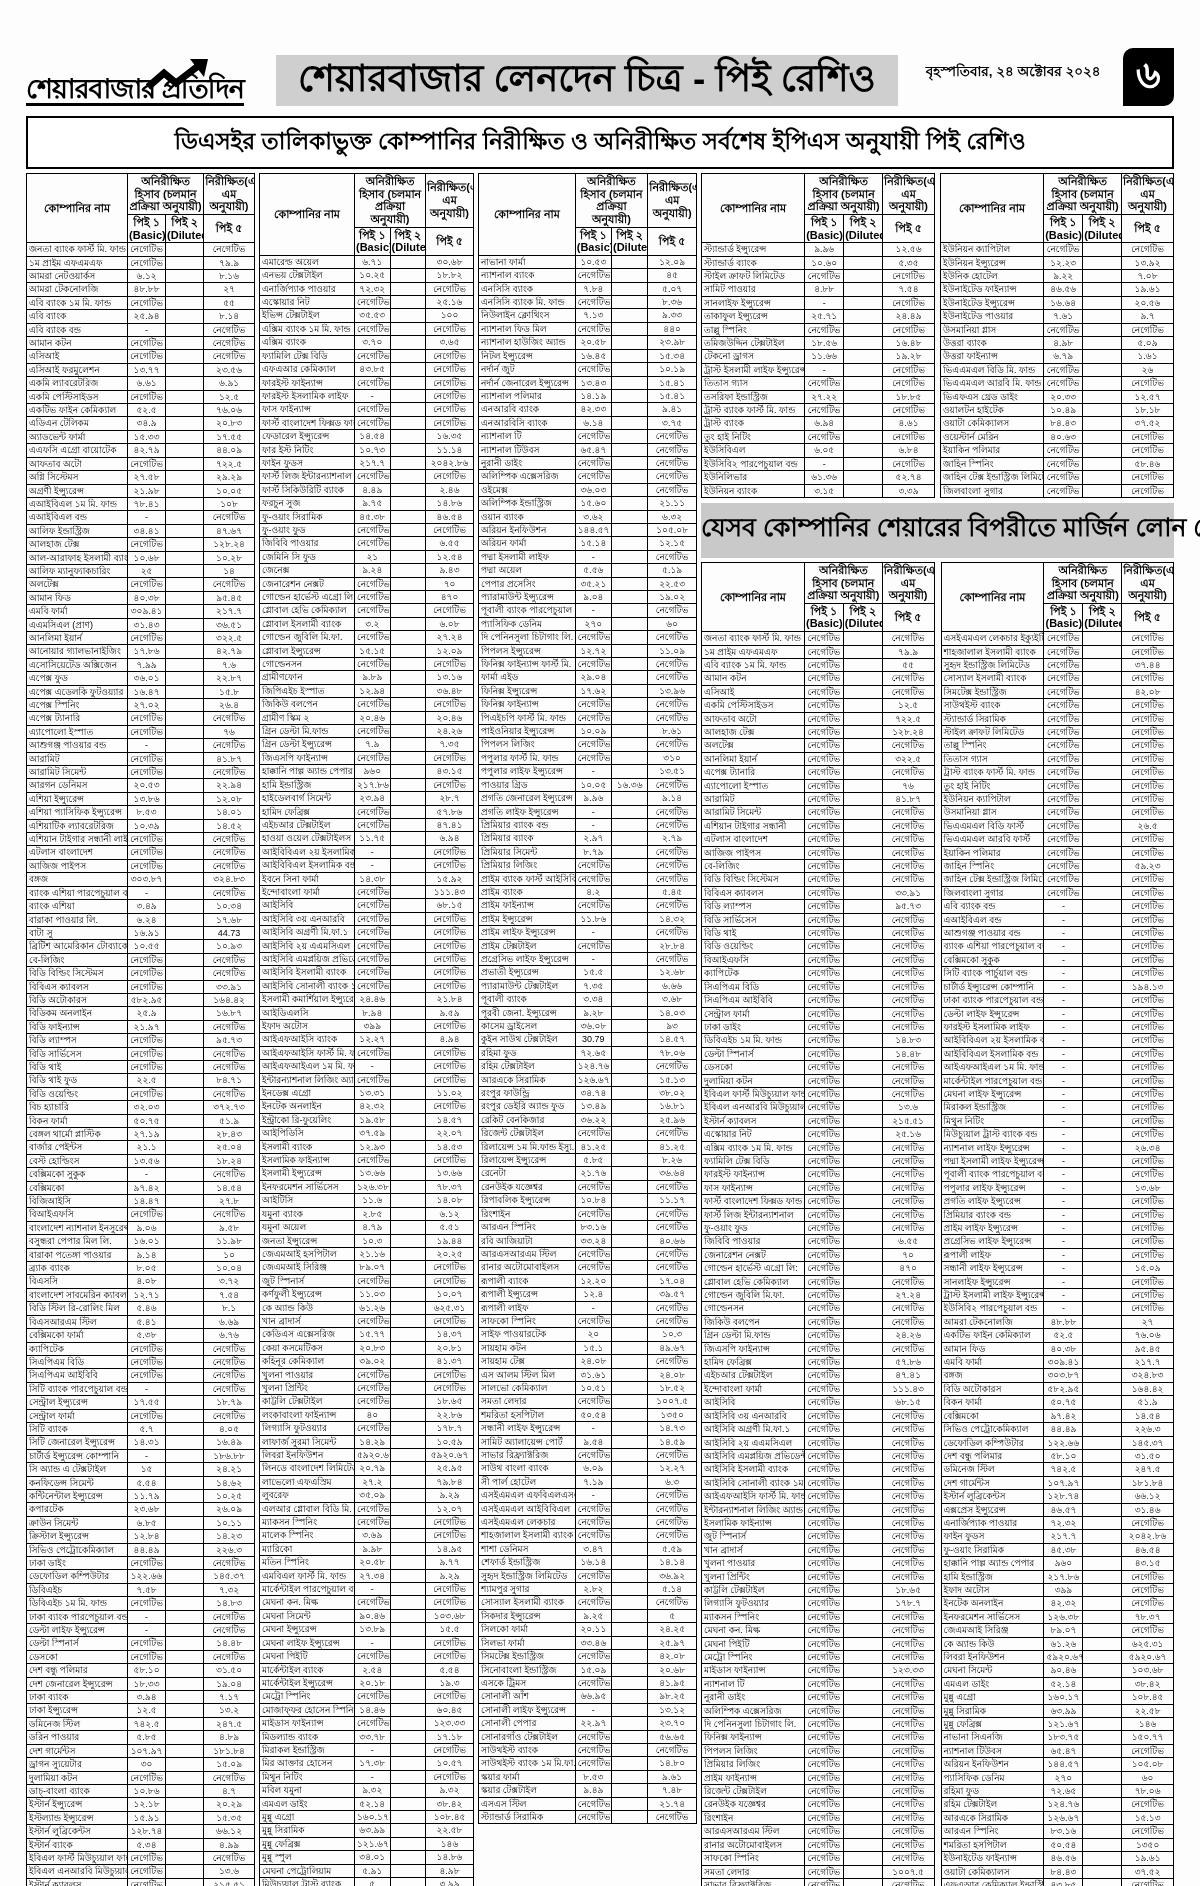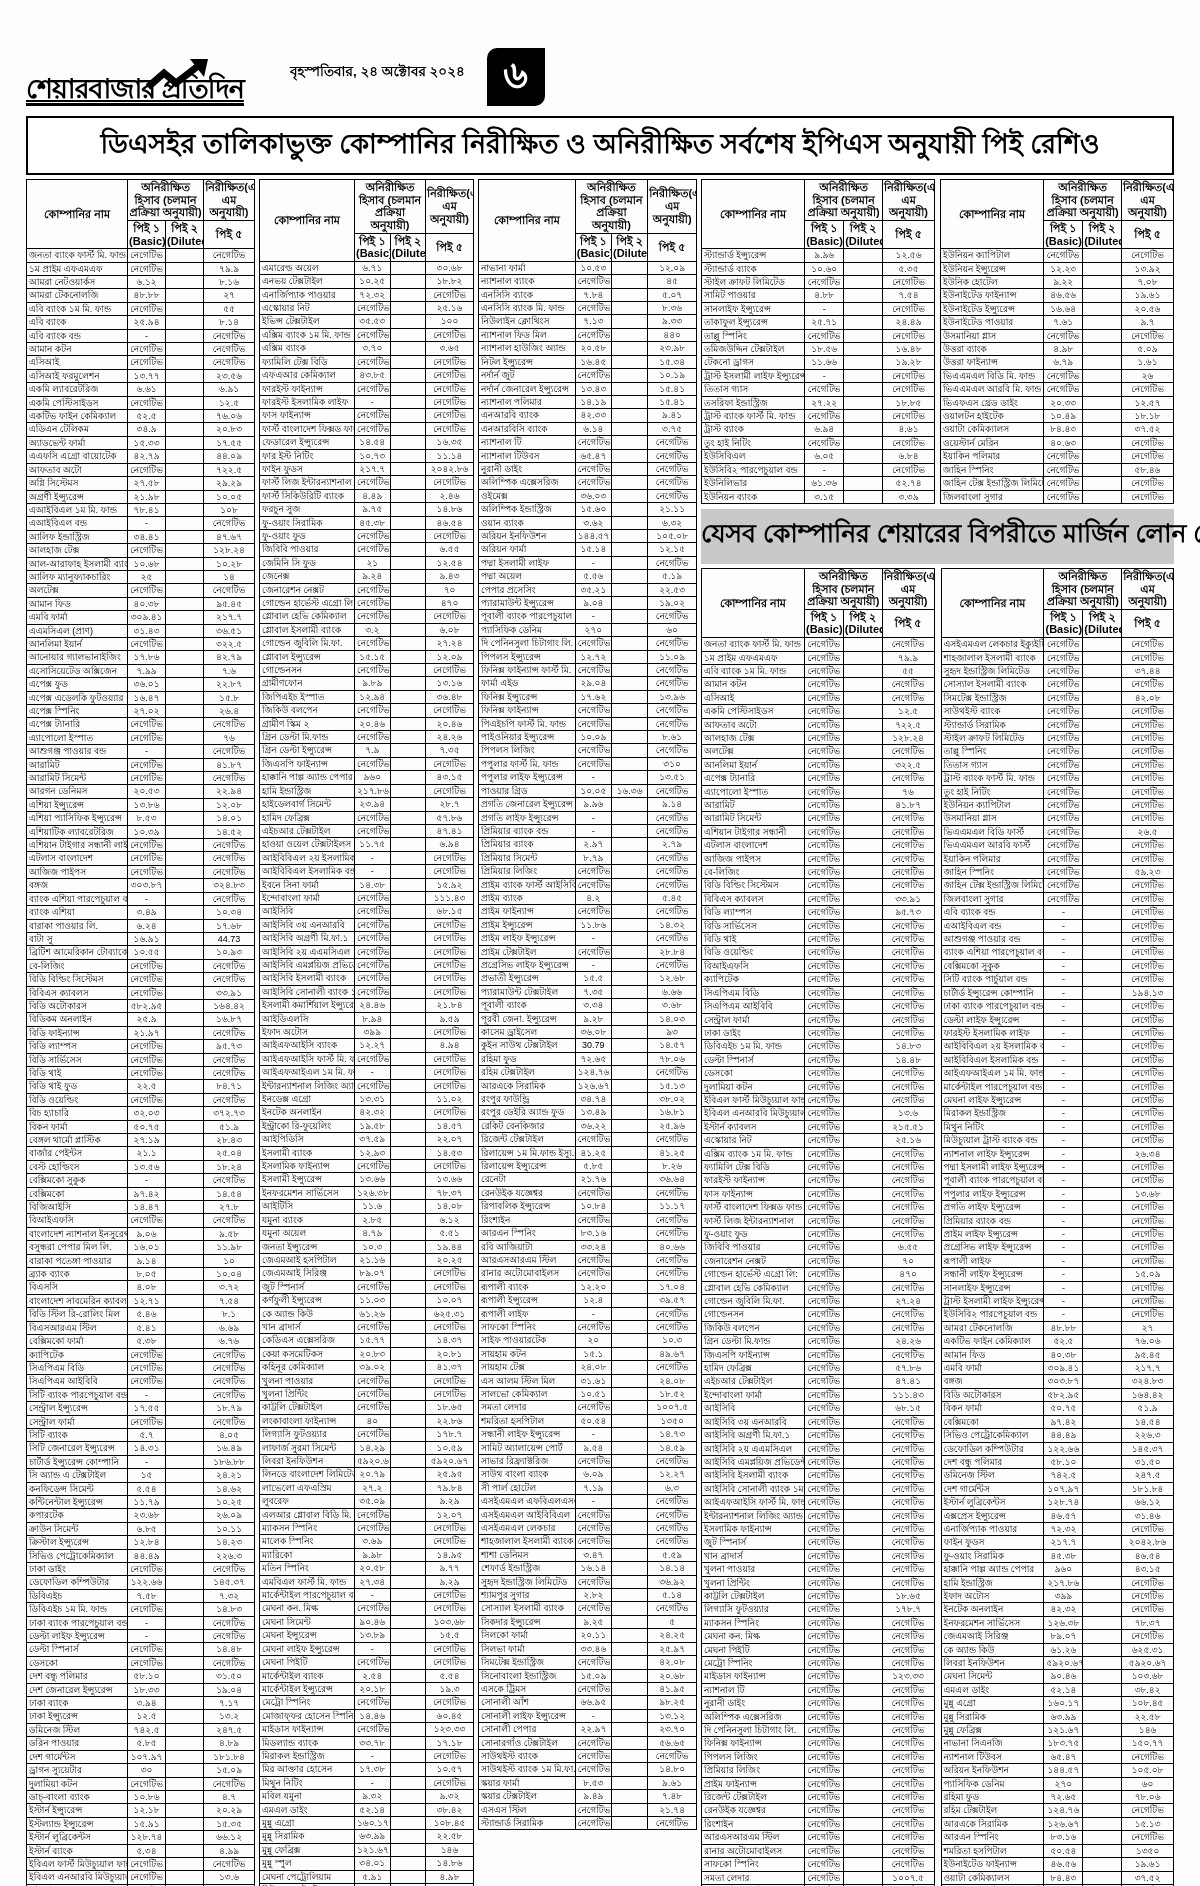--- a/index.html
+++ b/index.html
@@ -1,27 +1,27 @@
 <!DOCTYPE html>
 <html><head>
 <meta charset="utf-8">
 <style>
   html,body{margin:0;padding:0;}
   body{width:1200px;height:1886px;background:#fdfdfd;font-family:"Liberation Sans",sans-serif;color:#000;overflow:hidden;}
   .page{width:1148px;margin:0 auto;padding-top:34px;}
   
   .masthead{display:flex;align-items:flex-end;gap:14px;height:72px;}
-  .logo{position:relative;display:flex;align-items:flex-end;min-width:236px;text-decoration:underline;}
+  .logo{position:relative;display:flex;align-items:flex-end;min-width:236px;}
   .logo-text{font-weight:bold;font-size:27px;letter-spacing:-1px;border-bottom:3px solid #000;line-height:1.05;}
   .logo-arrow{position:absolute;top:-16px;left:120px;}
   .main-title{background:#cfcfcf;padding:4px 22px 6px;font-size:37px;font-weight:bold;white-space:nowrap;line-height:1.1;}
   .dateline{font-size:13.5px;font-weight:bold;margin:0 8px 22px 14px;white-space:nowrap;}
   .pagenum{background:#000;color:#fff;font-size:38px;font-weight:bold;width:58px;height:58px;display:flex;align-items:center;justify-content:center;border-radius:10px 0 10px 0;}
   
-  .subtitle{border:2px solid #000;margin-top:10px;padding:5px 4px;text-align:center;font-size:27px;font-weight:bold;background:#fff;}
+  .subtitle{border:2px solid #000;margin-top:10px;padding:5px 4px;text-align:center;font-size:23px;font-weight:bold;background:#fff;}
   
   .main{display:flex;gap:4px;margin-top:4px;align-items:flex-start;}
   .colA{width:229px;flex:none;}
   .colB{width:215px;flex:none;}
   .colC{width:219px;flex:none;}
   .rzone{width:473px;flex:none;}
   .rz-top{display:flex;gap:5px;}
   .rz-top>div{flex:1;}
   table.petable{border-collapse:collapse;width:100%;border:1.5px solid #000;table-layout:fixed;}
   table.petable th,table.petable td{border:1px solid #000;padding:0 2px;overflow:hidden;}
@@ -46,20 +46,21 @@
   <div class="masthead">
     <div class="logo">
       <span class="logo-arrow">
         <svg width="70" height="34" viewBox="0 0 70 34">
             <path d="M2 28 L18 14 L30 24 L56 4" stroke="#000" stroke-width="7" fill="none"></path>
             <path d="M44 0 L62 0 L58 18 Z" fill="#000"></path>
           </svg>
       </span>
       <span class="logo-text">শেয়ারবাজার প্রতিদিন</span>
     </div>
+    <div class="main-title">শেয়ারবাজার লেনদেন চিত্র - পিই রেশিও</div>
     <div class="dateline">বৃহস্পতিবার, ২৪ অক্টোবর ২০২৪</div>
     <div class="pagenum">৬</div>
   </div>
 
   <div class="subtitle">ডিএসইর তালিকাভুক্ত কোম্পানির নিরীক্ষিত ও অনিরীক্ষিত সর্বশেষ ইপিএস অনুযায়ী পিই রেশিও</div>
 
   <div class="main">
     <div class="colA">
       <table class="petable">
           <thead>

